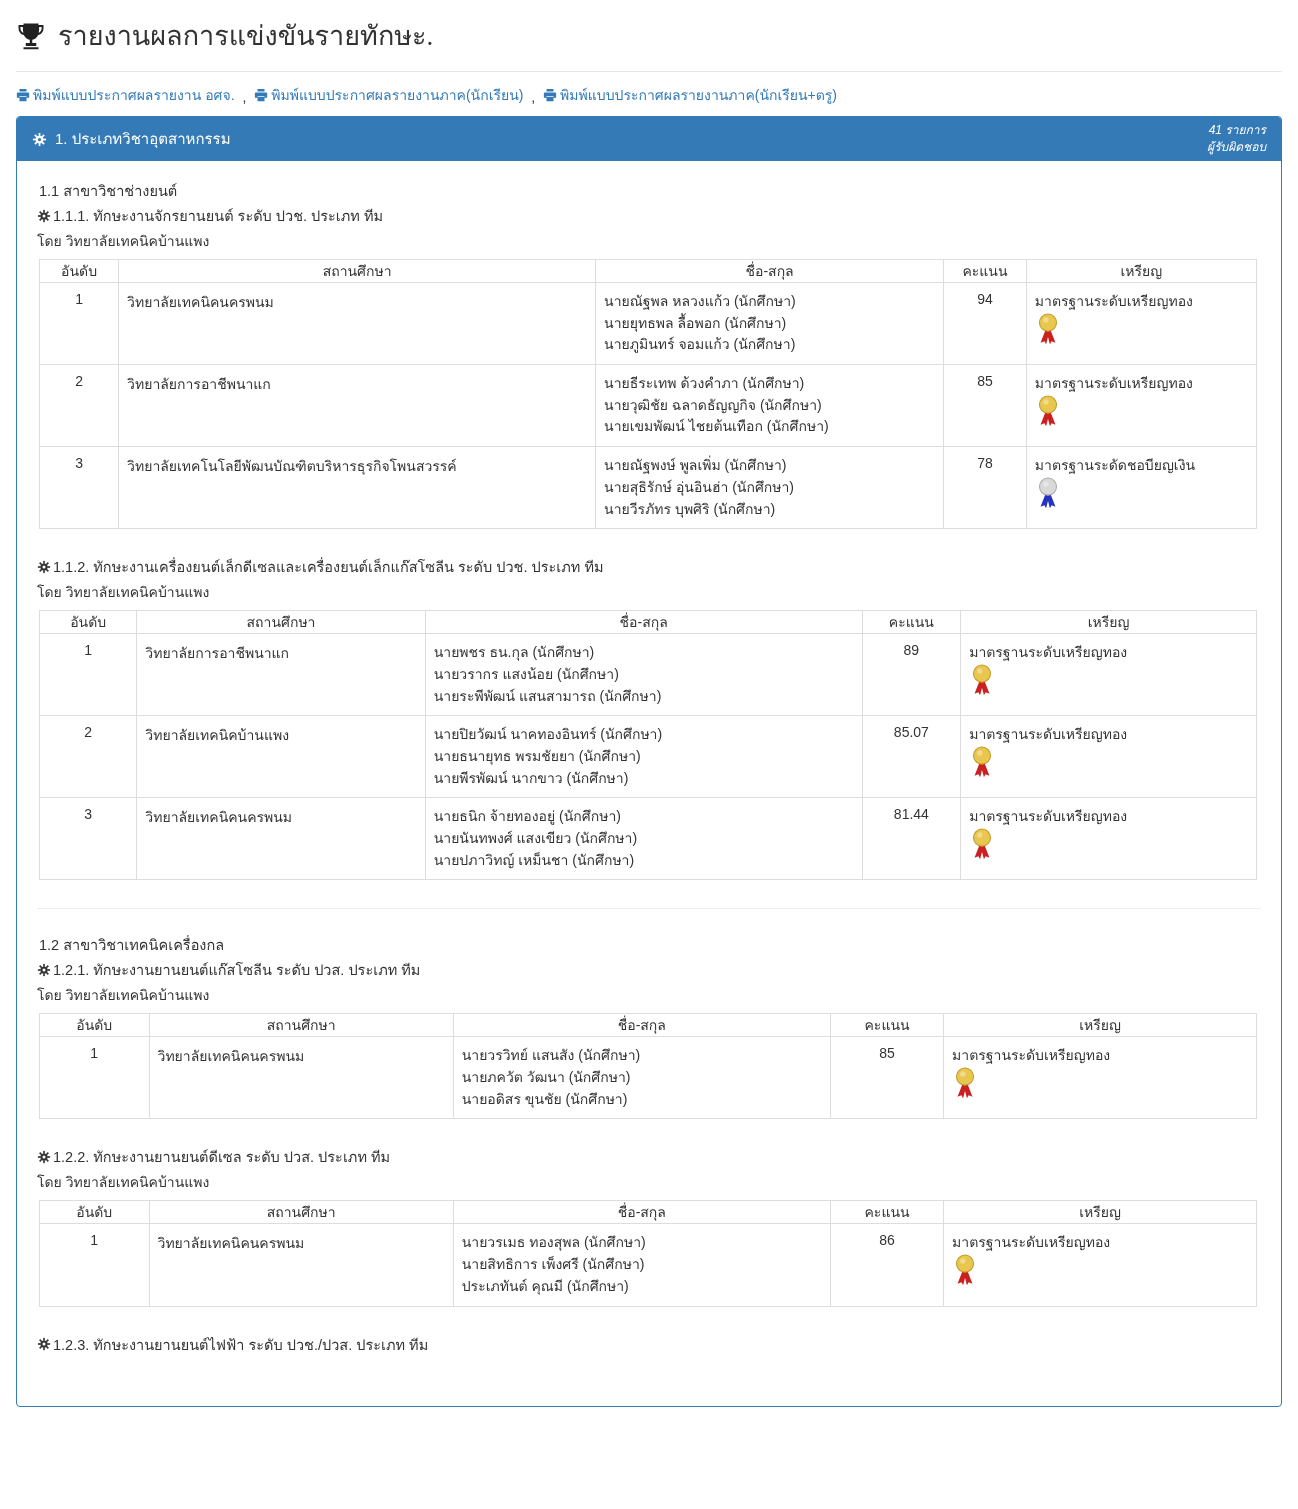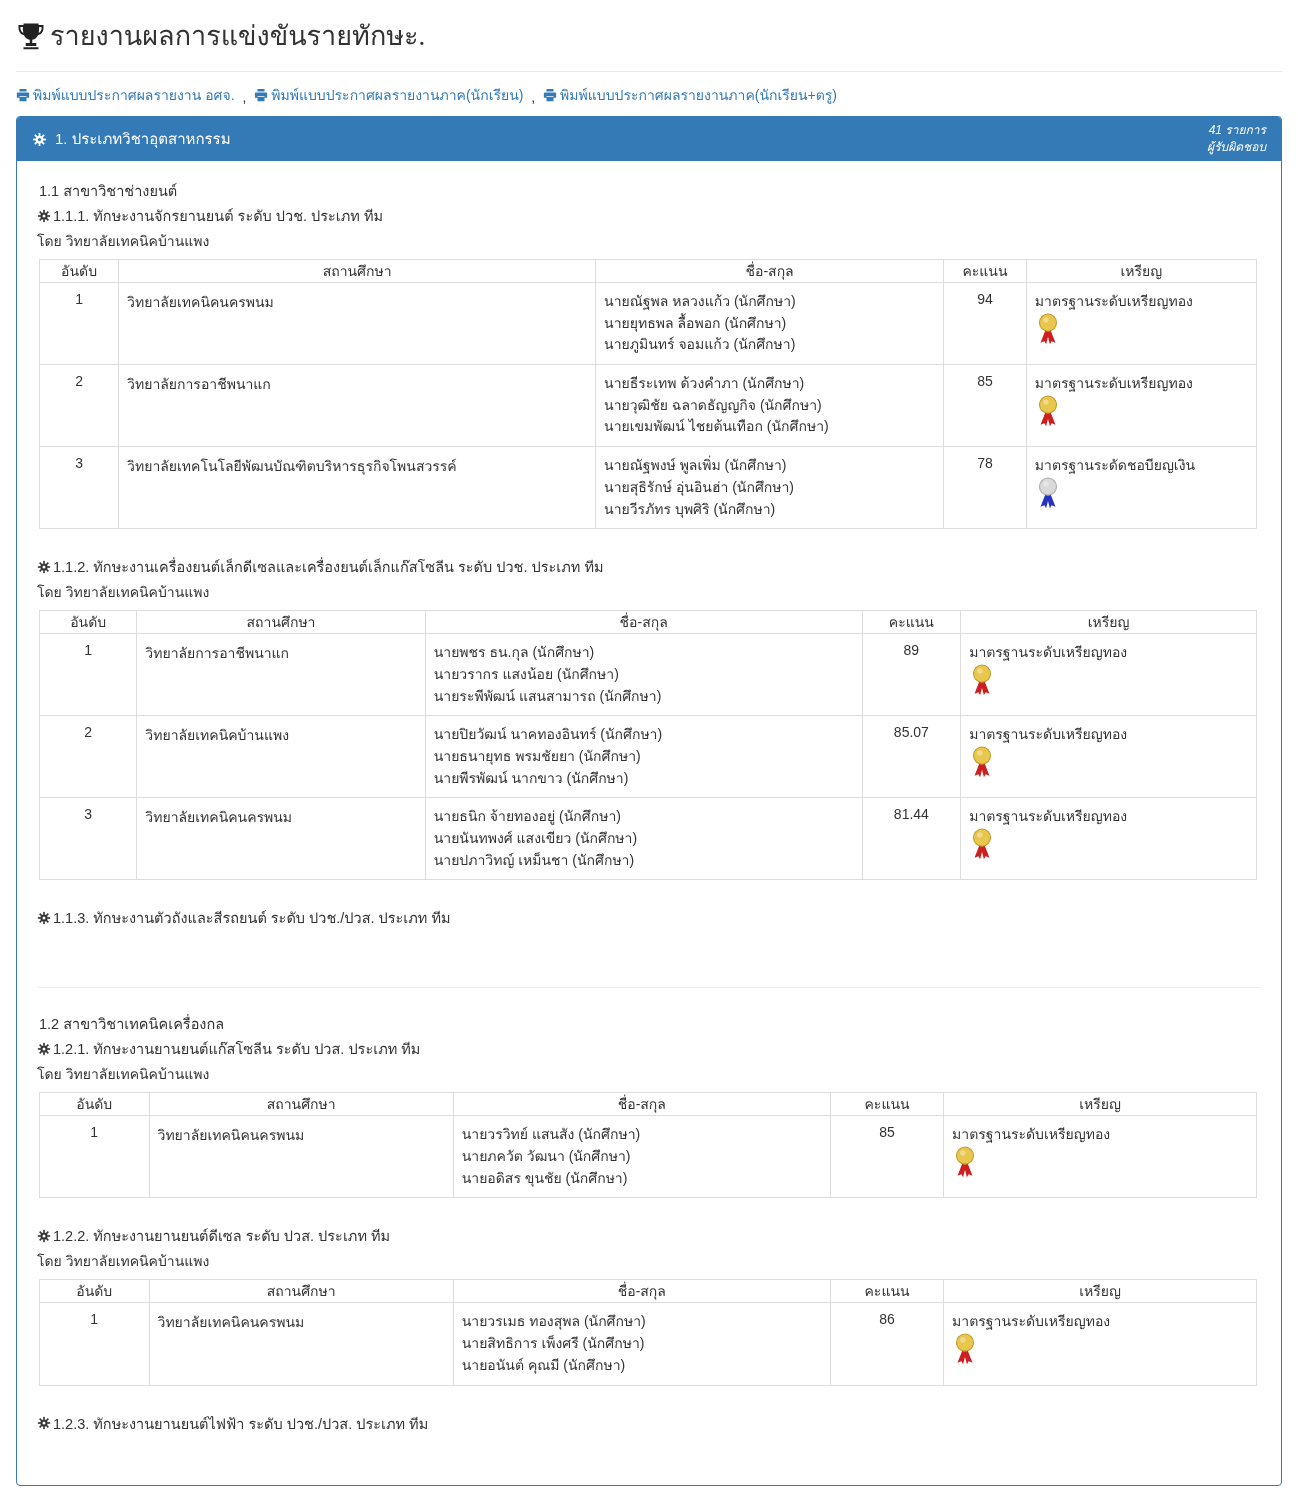--- a/index.html
+++ b/index.html
@@ -5,21 +5,21 @@
   * { box-sizing: border-box; }
   html,body { margin:0; padding:0; background:#fff; }
   body {
     font-family: "Liberation Sans", "DejaVu Sans", sans-serif;
     color:#333; font-size:14px;
   }
   .page { width:1298px; margin:0 auto; padding:6px 16px 0; }
 
   
   .page-header {
-    display:flex; align-items:center; gap:4px;
+    display:flex; align-items:center; gap:12px;
     padding:8px 0 14px; border-bottom:1px solid #e7e7e7; margin-bottom:12px;font-family:Liberation Serif, serif;
   }
   .page-title { font-size:27px; color:#333; }
   .trophy { width:30px; height:30px; flex:0 0 auto; }
 
   
   .print-links { margin:2px 0 10px; font-size:14px; }
   .print-link {
     color:#337ab7; text-decoration:none;
     display:inline-flex; align-items:center; gap:3px; cursor:pointer;
@@ -288,37 +288,20 @@
                     <td class="medal-cell"><div class="medal-label">มาตรฐานระดับเหรียญทอง</div><svg viewBox="0 0 24 30" width="26" height="32" class="medal-icon">
                         <path d="M11.2 12 L5 28 L8.6 26.6 L10.2 29.4 L13.4 17 Z" fill="#cc2020"></path>
                         <path d="M12.8 12 L19 28 L15.4 26.6 L13.8 29.4 L10.6 17 Z" fill="#cc2020"></path>
                         <circle cx="12" cy="9" r="8" fill="#e9c64d" stroke="#c09a2a" stroke-width="1"></circle>
                         <circle cx="10" cy="6.5" r="2.6" fill="#ffffff" opacity="0.35"></circle>
                       </svg></td>
                   </tr>
                 </tbody>
               </table>
             </div>
-            <div class="event no-table">
-              <div class="event-title">
-                <svg viewBox="0 0 24 24" width="14" height="14" class="gear">
-                  <rect x="10.6" y="1.5" width="2.8" height="5" transform="rotate(0 12 12)" fill="#333"></rect>
-                  <rect x="10.6" y="17.5" width="2.8" height="5" transform="rotate(0 12 12)" fill="#333"></rect>
-                  <rect x="10.6" y="1.5" width="2.8" height="5" transform="rotate(45 12 12)" fill="#333"></rect>
-                  <rect x="10.6" y="17.5" width="2.8" height="5" transform="rotate(45 12 12)" fill="#333"></rect>
-                  <rect x="10.6" y="1.5" width="2.8" height="5" transform="rotate(90 12 12)" fill="#333"></rect>
-                  <rect x="10.6" y="17.5" width="2.8" height="5" transform="rotate(90 12 12)" fill="#333"></rect>
-                  <rect x="10.6" y="1.5" width="2.8" height="5" transform="rotate(135 12 12)" fill="#333"></rect>
-                  <rect x="10.6" y="17.5" width="2.8" height="5" transform="rotate(135 12 12)" fill="#333"></rect>
-                  <circle cx="12" cy="12" r="6.2" fill="#333"></circle>
-                  <circle cx="12" cy="12" r="2.6" fill="#fff"></circle>
-                </svg>
-                <span>1.1.3. ทักษะงานตัวถังและสีรถยนต์ ระดับ ปวช./ปวส. ประเภท ทีม</span>
-              </div>
-            </div>
           </div>
           <hr class="group-divider">
           <div class="group">
             <div class="group-title">1.2 สาขาวิชาเทคนิคเครื่องกล</div>
             <div class="event">
               <div class="event-title">
                 <svg viewBox="0 0 24 24" width="14" height="14" class="gear">
                   <rect x="10.6" y="1.5" width="2.8" height="5" transform="rotate(0 12 12)" fill="#333"></rect>
                   <rect x="10.6" y="17.5" width="2.8" height="5" transform="rotate(0 12 12)" fill="#333"></rect>
                   <rect x="10.6" y="1.5" width="2.8" height="5" transform="rotate(45 12 12)" fill="#333"></rect>
@@ -404,21 +387,21 @@
                     <th>เหรียญ</th>
                   </tr>
                 </thead>
                 <tbody>
                   <tr>
                     <td class="c">1</td>
                     <td>วิทยาลัยเทคนิคนครพนม</td>
                     <td class="names">
                       <div>นายวรเมธ ทองสุพล (นักศึกษา)</div>
                       <div>นายสิทธิการ เพ็งศรี (นักศึกษา)</div>
-                      <div>นายอนันต์ คุณมี (นักศึกษา)</div>
+                      <div>ประเภทันต์ คุณมี (นักศึกษา)</div>
                     </td>
                     <td class="c">86</td>
                     <td class="medal-cell"><div class="medal-label">มาตรฐานระดับเหรียญทอง</div><svg viewBox="0 0 24 30" width="26" height="32" class="medal-icon">
                         <path d="M11.2 12 L5 28 L8.6 26.6 L10.2 29.4 L13.4 17 Z" fill="#cc2020"></path>
                         <path d="M12.8 12 L19 28 L15.4 26.6 L13.8 29.4 L10.6 17 Z" fill="#cc2020"></path>
                         <circle cx="12" cy="9" r="8" fill="#e9c64d" stroke="#c09a2a" stroke-width="1"></circle>
                         <circle cx="10" cy="6.5" r="2.6" fill="#ffffff" opacity="0.35"></circle>
                       </svg></td>
                   </tr>
                 </tbody>

